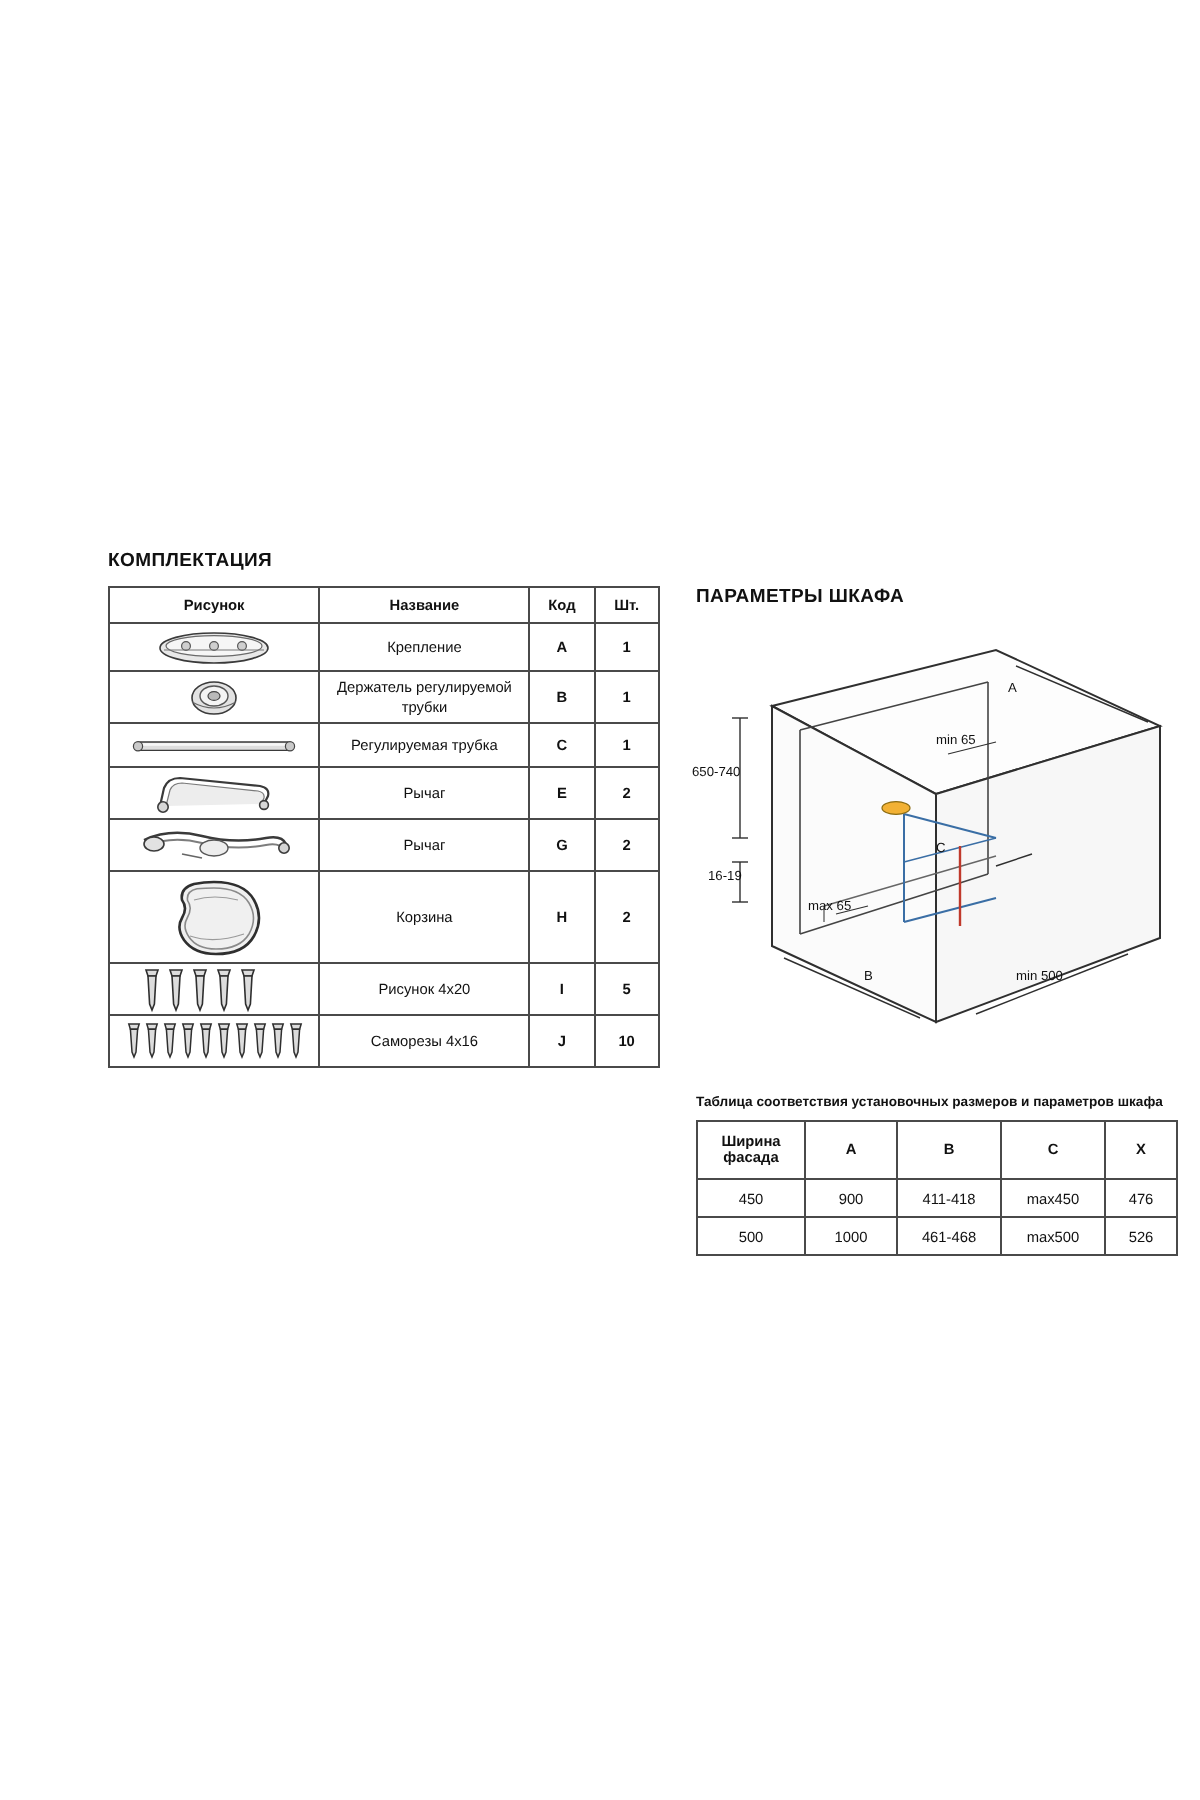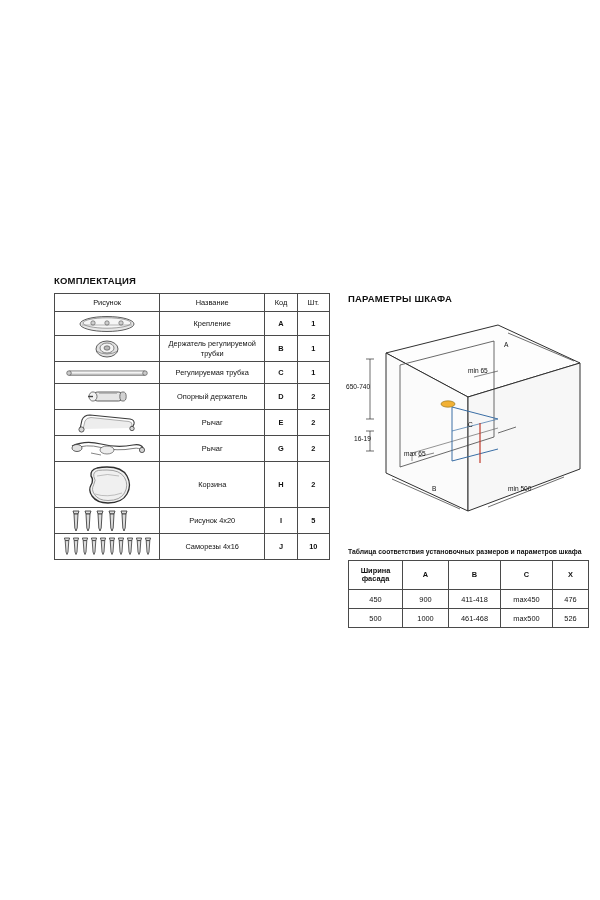--- a/index.html
+++ b/index.html
@@ -41,21 +41,21 @@
     width: 276px;
     table-layout: fixed;
   }
   table.parts th, table.parts td {
     border: 1px solid #4a4a4a;
     font-size: 7.4px;
     color: #111;
     padding: 0;
   }
   table.parts th {
-    font-weight: normal;
+    font-weight: bold;
     height: 17px;
     background: #fff;
   }
   .col-img { width: 104px; }
   .col-name { width: 104px; }
   .col-code { width: 32px; }
   .col-qty { width: 32px; }
 
   td.cell-name {
     padding: 2px 6px;
@@ -201,36 +201,20 @@
                 <circle cx="7" cy="6.1" r="2.3" fill="#cacaca" stroke="#444" stroke-width="0.6"></circle>
                 <circle cx="83" cy="6.1" r="2.3" fill="#cacaca" stroke="#444" stroke-width="0.6"></circle>
               </svg>
             </div>
           </td>
           <td class="cell-name">Регулируемая трубка</td>
           <td class="cell-code">C</td>
           <td class="cell-qty">1</td>
         </tr>
 
-        <tr style="height:26px;">
-          <td class="cell-img">
-            <div class="img-holder">
-              <svg width="56" height="22" viewBox="0 0 56 22">
-                <rect x="14" y="6" width="30" height="9" rx="4.5" fill="#e6e6e6" stroke="#3a3a3a" stroke-width="0.8"></rect>
-                <ellipse cx="14" cy="10.5" rx="4" ry="4.6" fill="#f2f2f2" stroke="#444" stroke-width="0.7"></ellipse>
-                <ellipse cx="44" cy="10.5" rx="3.2" ry="4.6" fill="#d2d2d2" stroke="#444" stroke-width="0.7"></ellipse>
-                <path d="M9 10.5 L14 10.5" stroke="#444" stroke-width="1.4"></path>
-                <path d="M20 7.5 L38 7.5" stroke="#8a8a8a" stroke-width="0.5"></path>
-              </svg>
-            </div>
-          </td>
-          <td class="cell-name">Опорный держатель</td>
-          <td class="cell-code">D</td>
-          <td class="cell-qty">2</td>
-        </tr>
 
         <tr style="height:26px;">
           <td class="cell-img">
             <div class="img-holder">
               <svg width="70" height="24" viewBox="0 0 70 24">
                 <path d="M8 18 L10 9 Q12 4 18 4 L58 8 Q63 9 62 13 L60 17" fill="none" stroke="#3a3a3a" stroke-width="1.1"></path>
                 <path d="M11 18 L13 10 Q14.5 6.5 19 6.5 L57 10.5 Q60.5 11.2 60 14 L58.5 17" fill="#ededed" stroke="#7a7a7a" stroke-width="0.6"></path>
                 <circle cx="9.5" cy="18.5" r="2.6" fill="#d6d6d6" stroke="#3a3a3a" stroke-width="0.8"></circle>
                 <circle cx="60" cy="17.5" r="2.2" fill="#d6d6d6" stroke="#3a3a3a" stroke-width="0.8"></circle>
               </svg>

